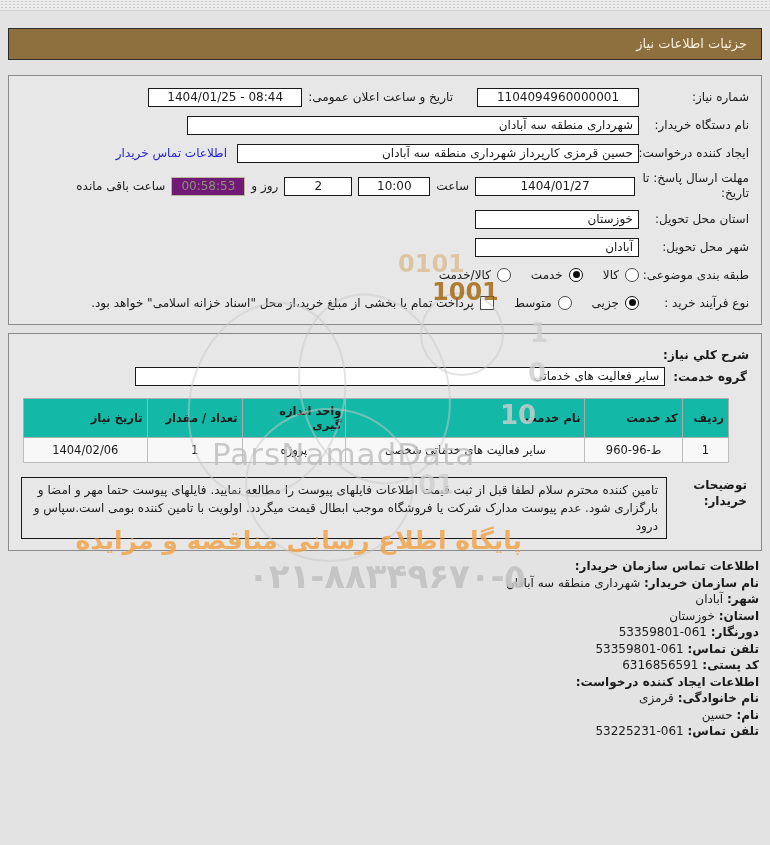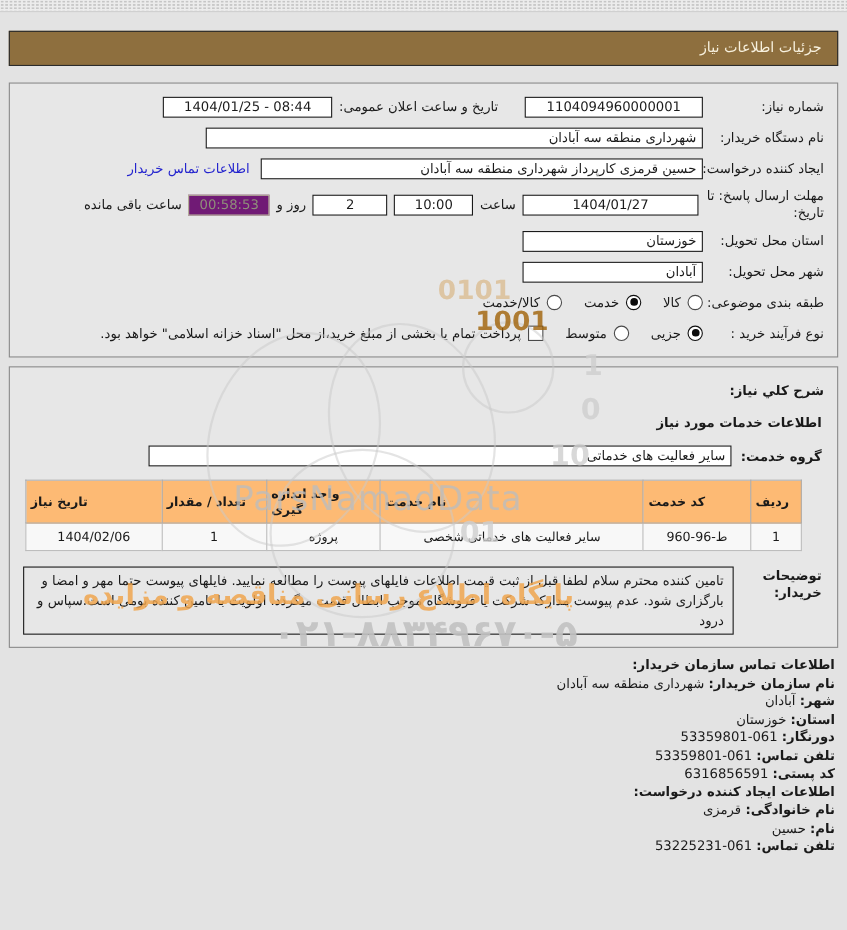--- a/index.html
+++ b/index.html
@@ -53,22 +53,22 @@
   b,.bold{font-weight:bold;}
   .outlined{border:1px solid #1a1a1a;padding:1px 6px;line-height:17px;}
   .heading{font-weight:bold;margin:12px 2px 14px 0;}
   .group-row{display:flex;align-items:center;gap:8px;margin:0 2px 12px 0;}
   .group-input{width:518px;}
   table.svc{
     border-collapse:collapse;margin:2px 20px 0 22px;width:706px;
     background:#f8f8f8;font-size:11.5px;
   }
   table.svc th{
-    background:#fdba74;border:1px solid #adadad;font-weight:bold;
-    padding:5px 4px;text-align:left;
+    background:#14b8a6;border:1px solid #adadad;font-weight:bold;
+    padding:5px 4px;text-align:right;
   }
   table.svc td{border:1px solid #bdbdbd;padding:5px 4px;text-align:center;}
   .col-row{width:38px}.col-code{width:92px}.col-name{width:252px}
   .col-unit{width:102px}.col-qty{width:92px}.col-date{width:120px}
   .notes-row{display:flex;align-items:flex-start;gap:8px;margin:14px 2px 2px 0;}
   .notes-label{width:72px;font-weight:bold;line-height:1.35;flex:0 0 auto;}
   .notes-box{flex:1;border:1px solid #1a1a1a;padding:3px 8px;line-height:1.5;text-align:right;}
   .contact{margin:7px 11px 0 11px;line-height:16px;}
   .contact div{margin-bottom:0.5px;}
   
@@ -157,21 +157,20 @@
   </div>
 
 </div>
 
 <div class="section sec2">
 
   <div class="frow" style="margin-bottom:2px">
     <span class="flabel bold">شرح کلي نیاز:</span>
   </div>
 
-  <div class="heading">اطلاعات خدمات مورد نیاز</div>
 
   <div class="group-row">
     <span class="flabel bold">گروه خدمت:</span>
     <span class="ibox group-input">سایر فعالیت های خدماتی</span>
   </div>
 
   <table class="svc">
     <thead>
       <tr>
         <th class="col-row">ردیف</th>

